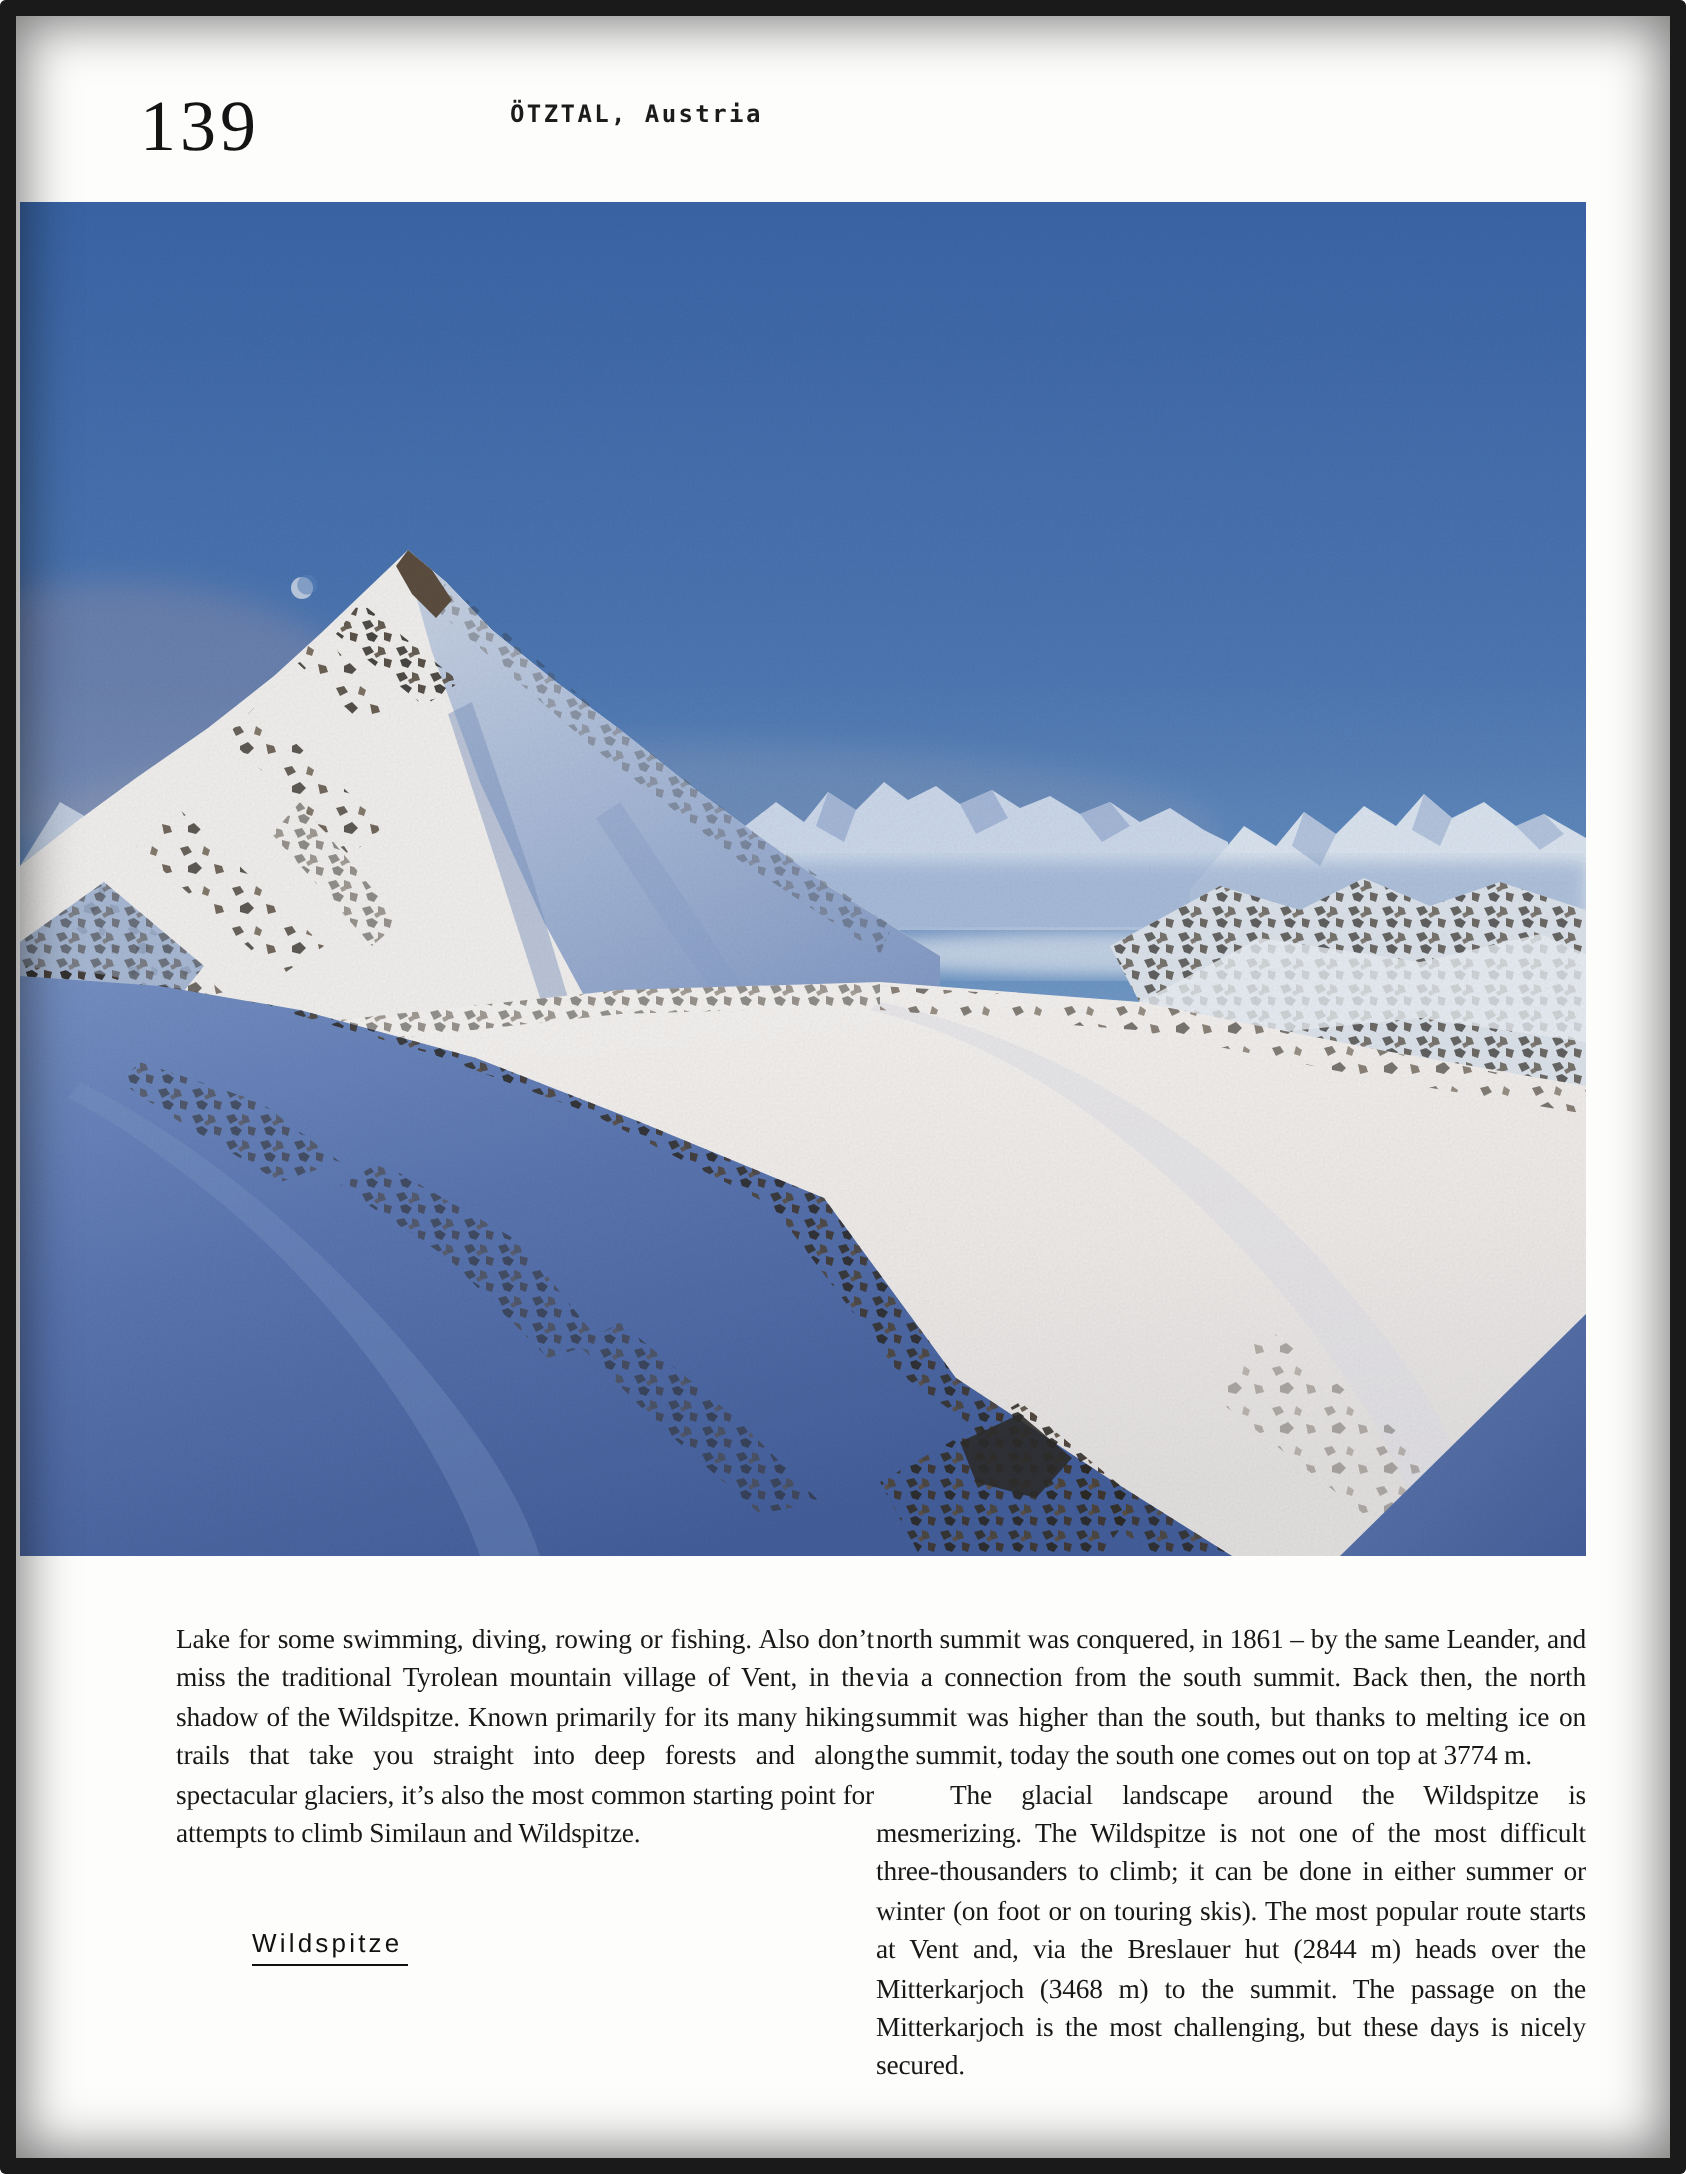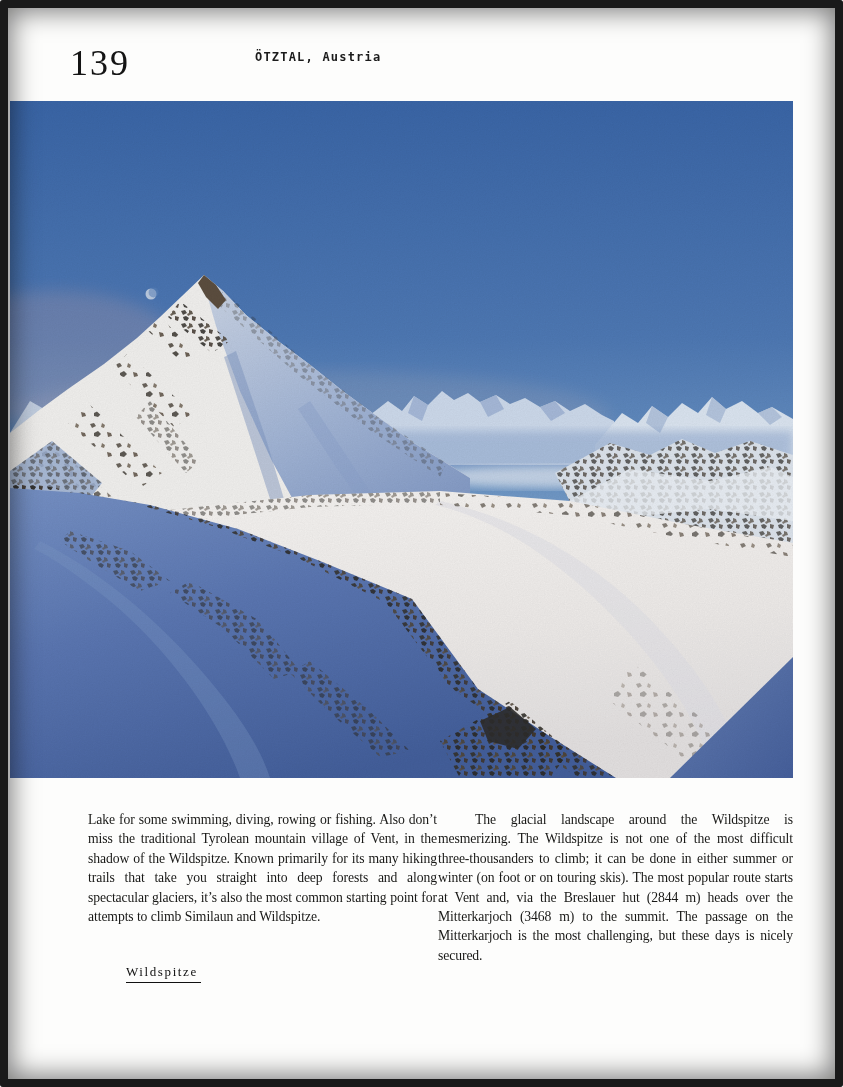--- a/index.html
+++ b/index.html
@@ -16,21 +16,21 @@
            font-family:"DejaVu Sans Mono",monospace;font-size:12px;font-weight:bold;
            letter-spacing:1.2px;color:#1c1c1c;}
   .photo{position:absolute;left:10px;top:101px;width:783px;height:677px;overflow:hidden;}
   .photo svg{display:block;width:100%;height:100%;}
   .col{position:absolute;top:810px;font-size:13.7px;line-height:19.4px;color:#181816;
        letter-spacing:-0.1px;}
   .col p{margin:0;text-align:justify;}
   .col-left{left:72px;width:349px;margin-left:16px;}
   .col-right{left:438px;width:355px;}
   .indented{text-indent:37px;}
-  .heading{margin:36px 0 15px 38px;font-family:Liberation Serif, serif;
+  .heading{margin:36px 0 15px 38px;font-family:Liberation Sans, sans-serif;
            font-size:13px;letter-spacing:1.6px;color:#111;}
   .heading .u{border-bottom:1.4px solid #111;padding:0 3px 3px 0;}
 </style>
 </head>
 <body>
 
 <div class="page">
 
   <div class="pagenum">139</div>
   <div class="runhead">ÖTZTAL, Austria</div>
@@ -166,17 +166,18 @@
   </div>
 
   <div class="col col-left">
     <p>Lake for some swimming, diving, rowing or fishing. Also don’t miss the traditional Tyrolean mountain village of Vent, in the shadow of the Wildspitze. Known primarily for its many hiking trails that take you straight into deep forests and along spectacular glaciers, it’s also the most common starting point for attempts to climb Similaun and Wildspitze.</p>
     <div class="heading">
       <span class="u">Wildspitze</span>
     </div>
   </div>
 
   <div class="col col-right">
+    <p>north summit was conquered, in 1861 – by the same Leander, and via a connection from the south summit. Back then, the north summit was higher than the south, but thanks to melting ice on the summit, today the south one comes out on top at 3774 m.</p>
     <p class="indented">The glacial landscape around the Wildspitze is mesmerizing. The Wildspitze is not one of the most difficult three-thousanders to climb; it can be done in either summer or winter (on foot or on touring skis). The most popular route starts at Vent and, via the Breslauer hut (2844 m) heads over the Mitterkarjoch (3468 m) to the summit. The passage on the Mitterkarjoch is the most challenging, but these days is nicely secured.</p>
   </div>
 
   <div class="frame"></div>
 </div>
 
 </body></html>

